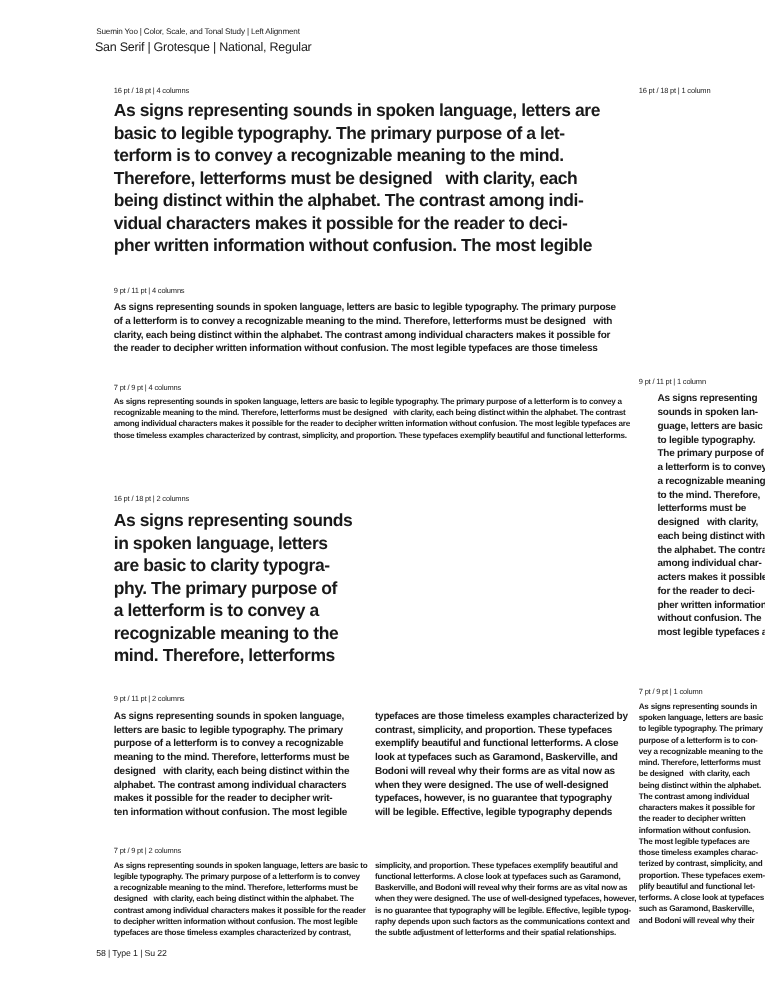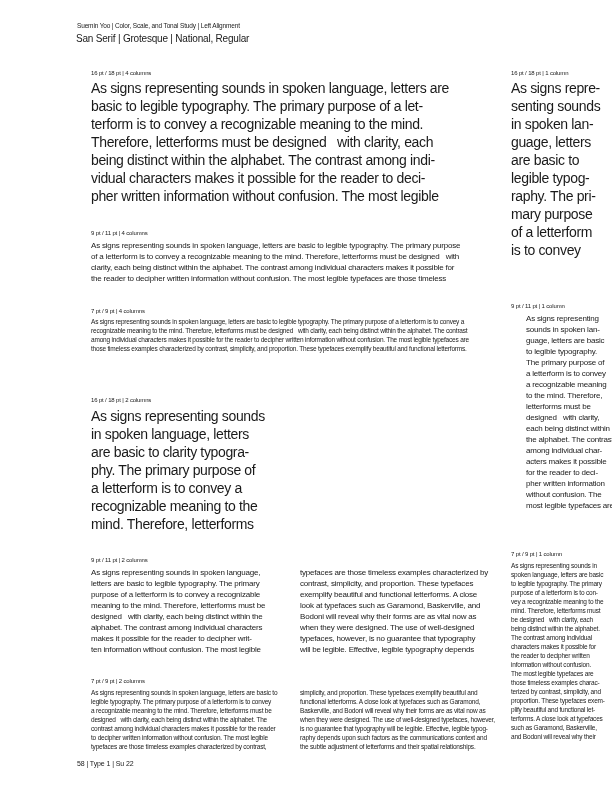--- a/index.html
+++ b/index.html
@@ -19,21 +19,21 @@
     font-size: 6.5px; letter-spacing: -0.15px; font-weight: 500;
   }
   .hdr2 {
     left: 32px; top: 33px;
     font-size: 10px; letter-spacing: -0.2px; font-weight: 500;
   }
   .lbl {
     font-size: 6px; letter-spacing: -0.15px; color: #1a1a1a; font-weight: 400;
     white-space: pre;
   }
-  .txt { white-space: pre-wrap; }
+  .txt { white-space: pre-wrap; font-weight: bold; }
   .t16 { font-size: 14px;  line-height: 18px; letter-spacing: -0.35px; }
   .t9  { font-size: 8px;   line-height: 11px; letter-spacing: -0.2px; }
   .t7  { font-size: 6.5px; line-height: 9px;  letter-spacing: -0.2px; }
   .footer {
     left: 33px; top: 760px;
     font-size: 7px; letter-spacing: -0.1px; font-weight: 500;
   }
 </style>
 </head>
 <body>
@@ -101,30 +101,20 @@
 typefaces are those timeless examples characterized by contrast,</div>
   <div class="abs txt t7" style="left:256px; top:688px;">simplicity, and proportion. These typefaces exemplify beautiful and
 functional letterforms. A close look at typefaces such as Garamond,
 Baskerville, and Bodoni will reveal why their forms are as vital now as
 when they were designed. The use of well-designed typefaces, however,
 is no guarantee that typography will be legible. Effective, legible typog-
 raphy depends upon such factors as the communications context and
 the subtle adjustment of letterforms and their spatial relationships.</div>
 
   <div class="abs lbl" style="left:467px; top:70px;">16 pt / 18 pt | 1 column</div>
-  <div class="abs txt t16" style="left:467px; top:79px;">As signs repre-
-senting sounds
-in spoken lan-
-guage, letters
-are basic to
-legible typog-
-raphy. The pri-
-mary purpose
-of a letterform
-is to convey</div>
 
   <div class="abs lbl" style="left:467px; top:303px;">9 pt / 11 pt | 1 column</div>
   <div class="abs txt t9" style="left:482px; top:313px;">As signs representing
 sounds in spoken lan-
 guage, letters are basic
 to legible typography.
 The primary purpose of
 a letterform is to convey
 a recognizable meaning
 to the mind. Therefore,

